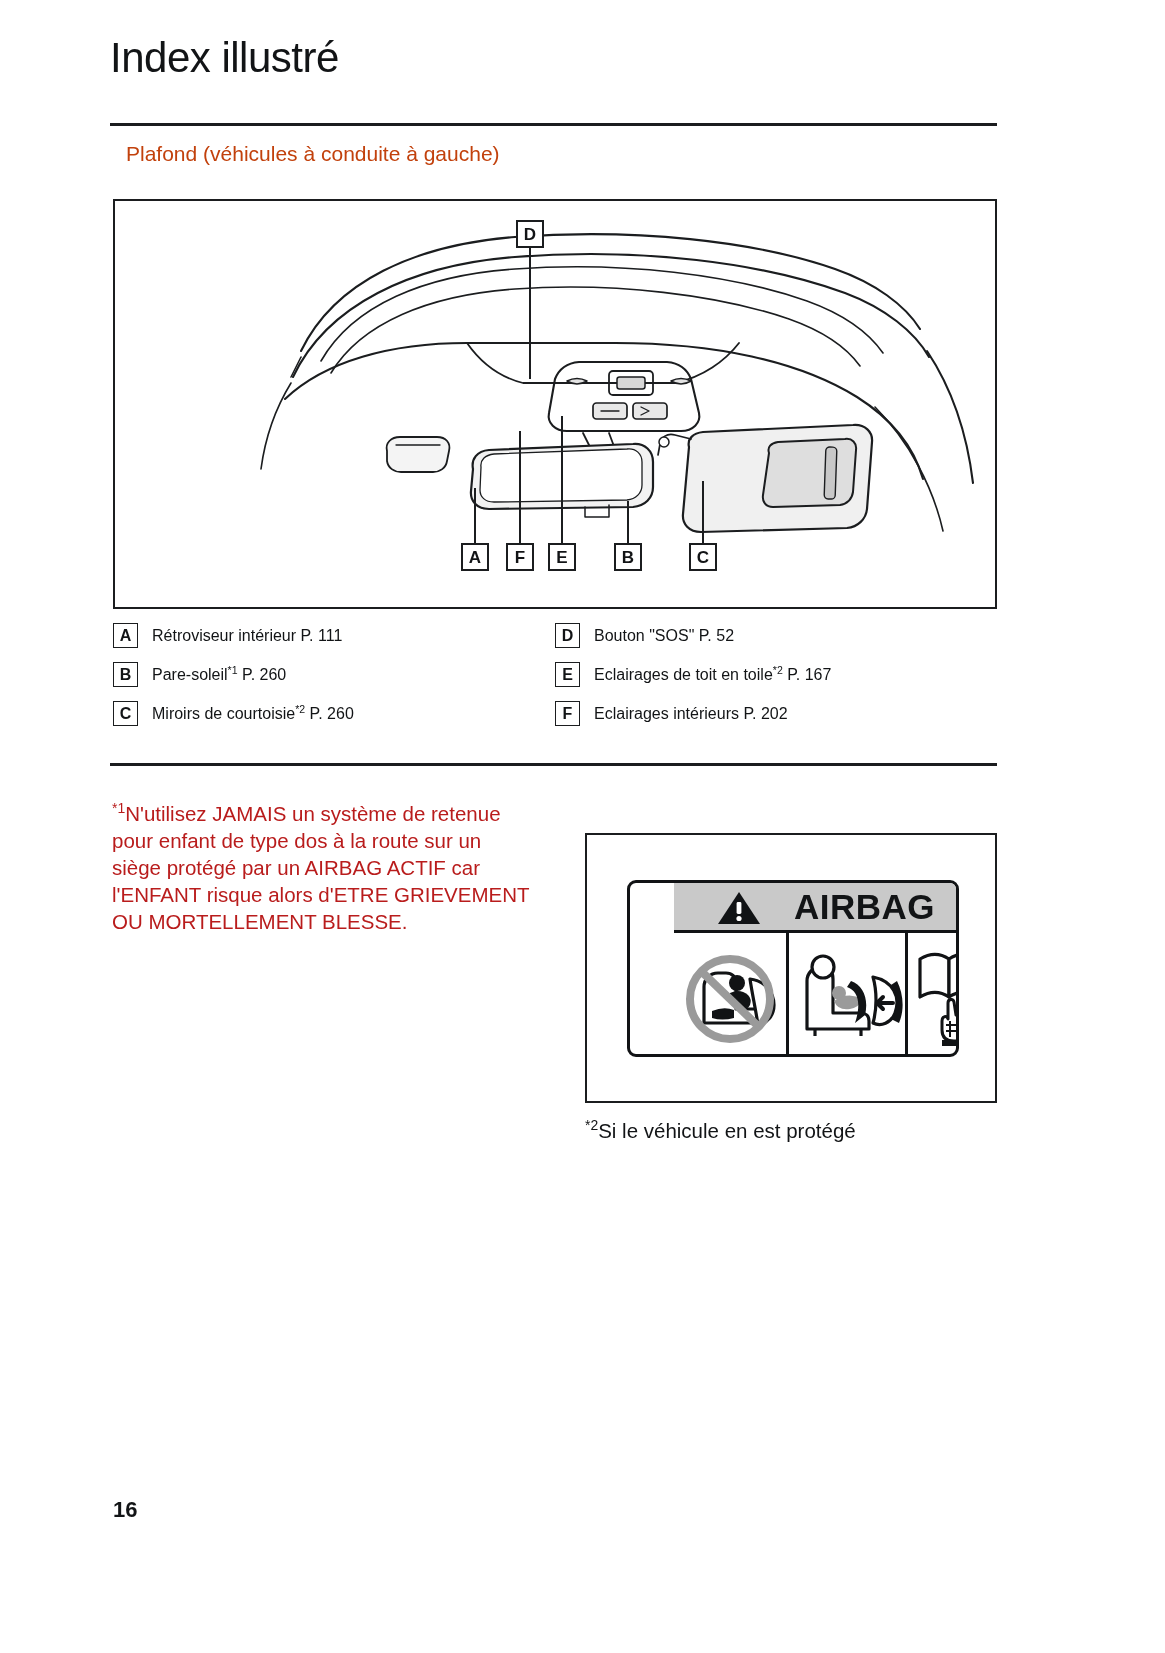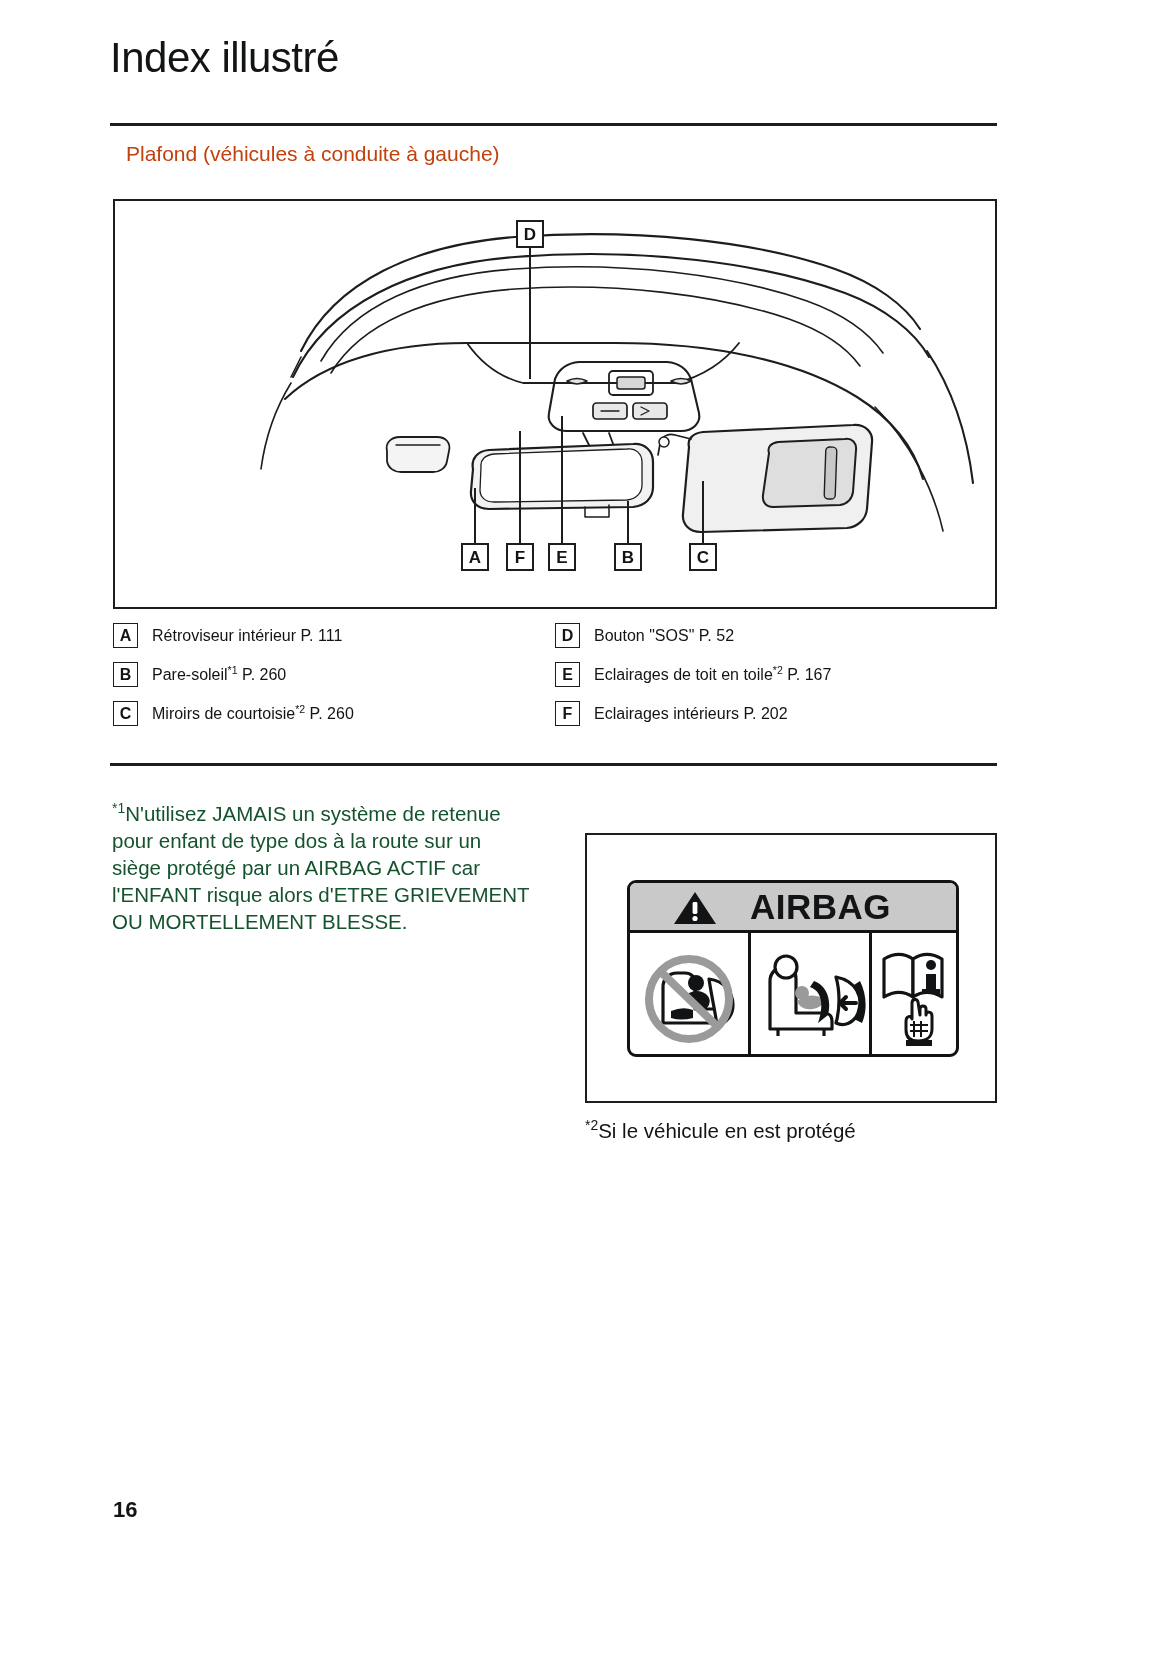--- a/index.html
+++ b/index.html
@@ -121,21 +121,21 @@
   }
 
   
   .footnote-1 {
     position: absolute;
     left: 112px;
     top: 800px;
     width: 420px;
     font-size: 20.5px;
     line-height: 27px;
-    color: #14532d;
+    color: #b91c1c;
   }
   .footnote-1 sup {
     font-size: 0.68em;
     vertical-align: super;
     line-height: 0;
   }
 
   
   .label-box {
     position: absolute;
@@ -151,20 +151,21 @@
     position: absolute;
     left: 40px;
     top: 45px;
     width: 332px;
     height: 177px;
     border: 3px solid #111315;
     border-radius: 9px;
     box-sizing: border-box;
     background: #ffffff;
     overflow: hidden;
+    padding-left: 44px;
   }
   .airbag-head {
     height: 47px;
     background: #c9c9c9;
     border-bottom: 3px solid #111315;
     display: flex;
     align-items: center;
     position: relative;
   }
   .airbag-warn-tri {

